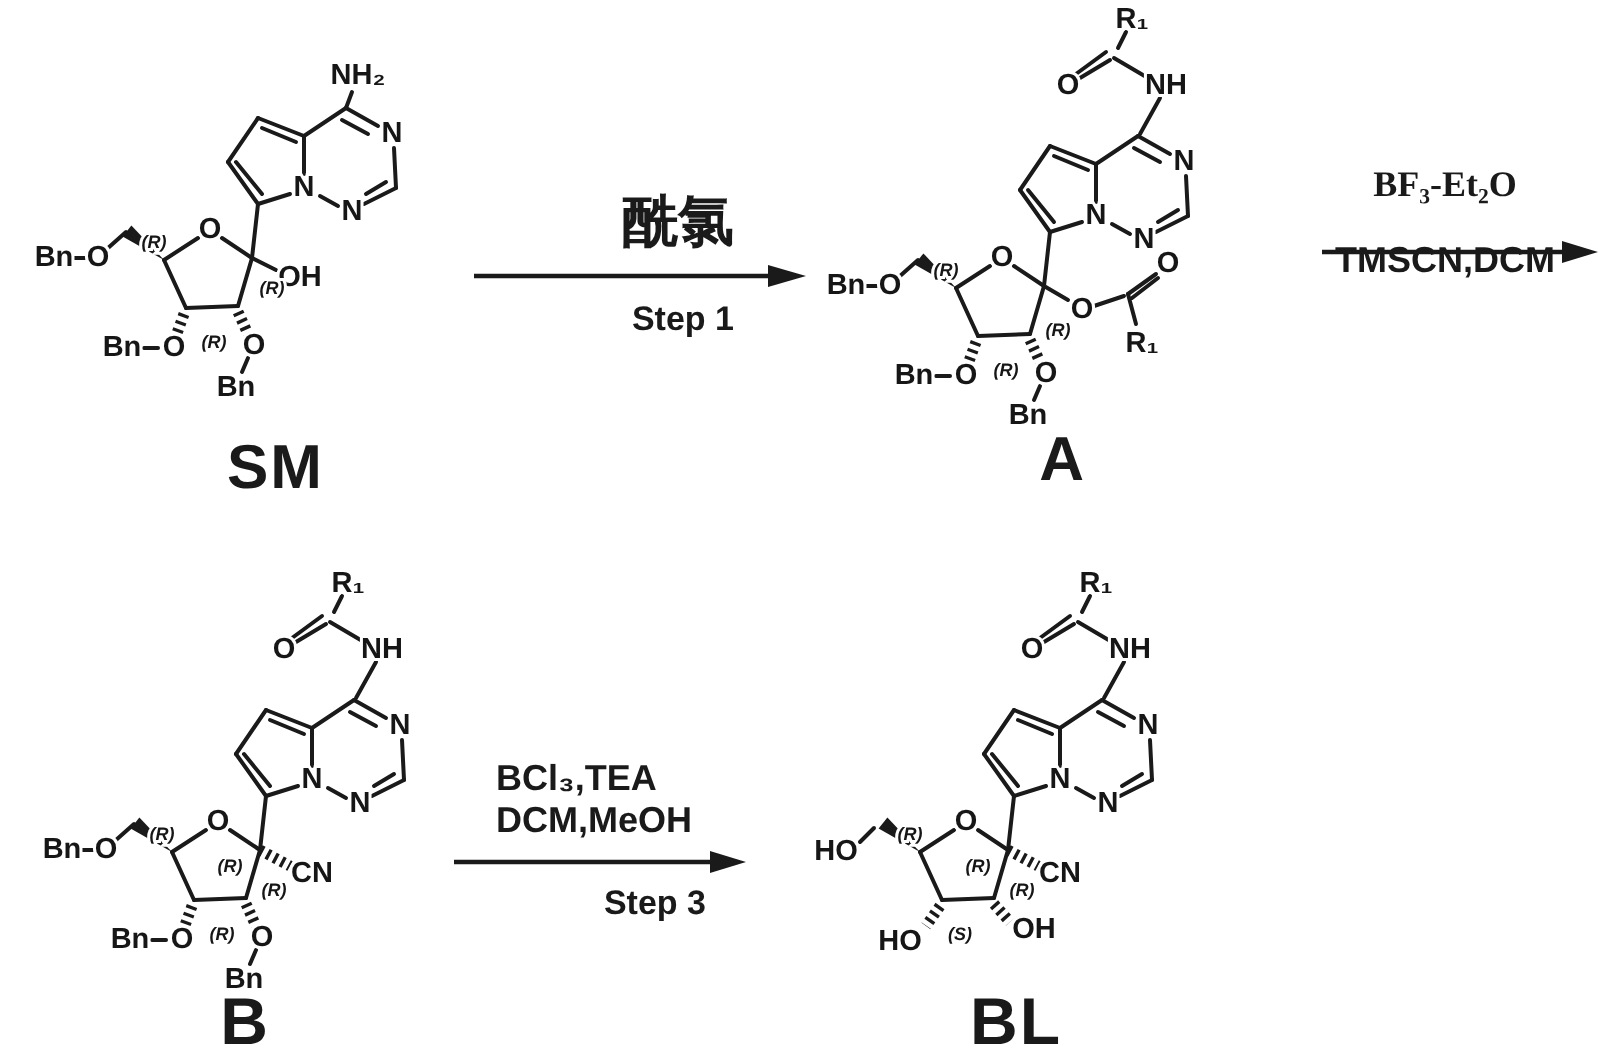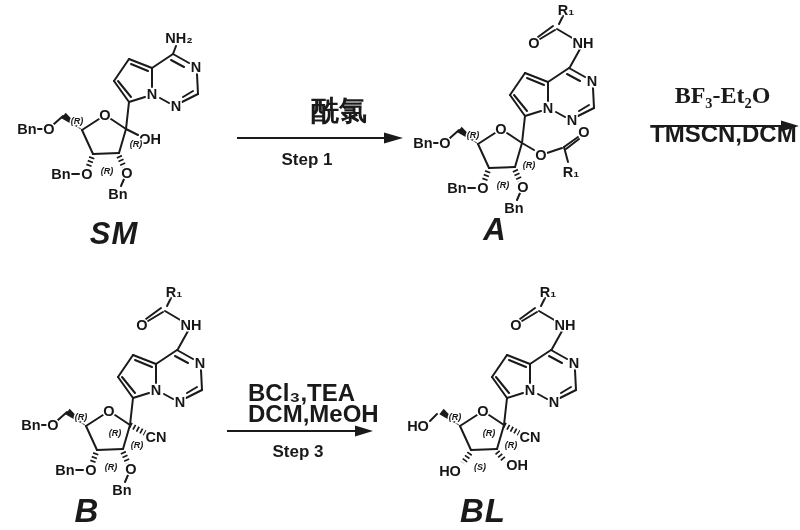--- a/index.html
+++ b/index.html
@@ -8,27 +8,27 @@
   .abs{position:absolute;}
   svg.struct{position:absolute;overflow:visible;}
   .bonds line{stroke:#1a1a1a;stroke-width:2;stroke-linecap:round;}
   .bonds line.hash{stroke-width:5.5;stroke-dasharray:1.7 2.3;stroke-linecap:butt;}
   .bonds polygon{fill:#1a1a1a;stroke:none;}
   svg text{text-anchor:middle;dominant-baseline:central;fill:#161616;
            font-family:"Liberation Sans","DejaVu Sans",sans-serif;
            paint-order:stroke;stroke:#ffffff;stroke-width:3px;}
   text.at{font-size:14.5px;font-weight:600;}
   text.st{font-size:9px;font-style:italic;font-weight:600;}
-  .struct-label{font-size:31px;font-weight:600;text-align:center;letter-spacing:1px;font-style:italic;}
+  .struct-label{font-size:31px;font-weight:600;text-align:right;letter-spacing:1px;}
   .struct-label.big{font-size:33px;}
-  .reagent{font-size:24px;font-weight:600;text-align:center;white-space:nowrap;}
+  .reagent{font-size:18px;font-weight:600;text-align:center;white-space:nowrap;}
   .reagent.serif{font-family:"Liberation Serif","DejaVu Serif",serif;font-weight:600;}
   .reagent.cjk{font-size:28px;font-weight:700;text-align:right;}
   .reagent.left{text-align:right;}
-  .step-label{font-size:17px;font-weight:600;text-align:center;white-space:nowrap;}
+  .step-label{font-size:17px;font-weight:600;text-align:right;white-space:nowrap;}
   svg.arrow{position:absolute;overflow:visible;}
   svg.arrow line{stroke:#1a1a1a;stroke-width:2.2;}
   svg.arrow polygon{fill:#1a1a1a;}
 </style>
 </head>
 <body>
 
 <div class="page">
 
   <svg class="struct" style="left:2px;top:2px" width="244" height="212" viewBox="0 0 244 212">

